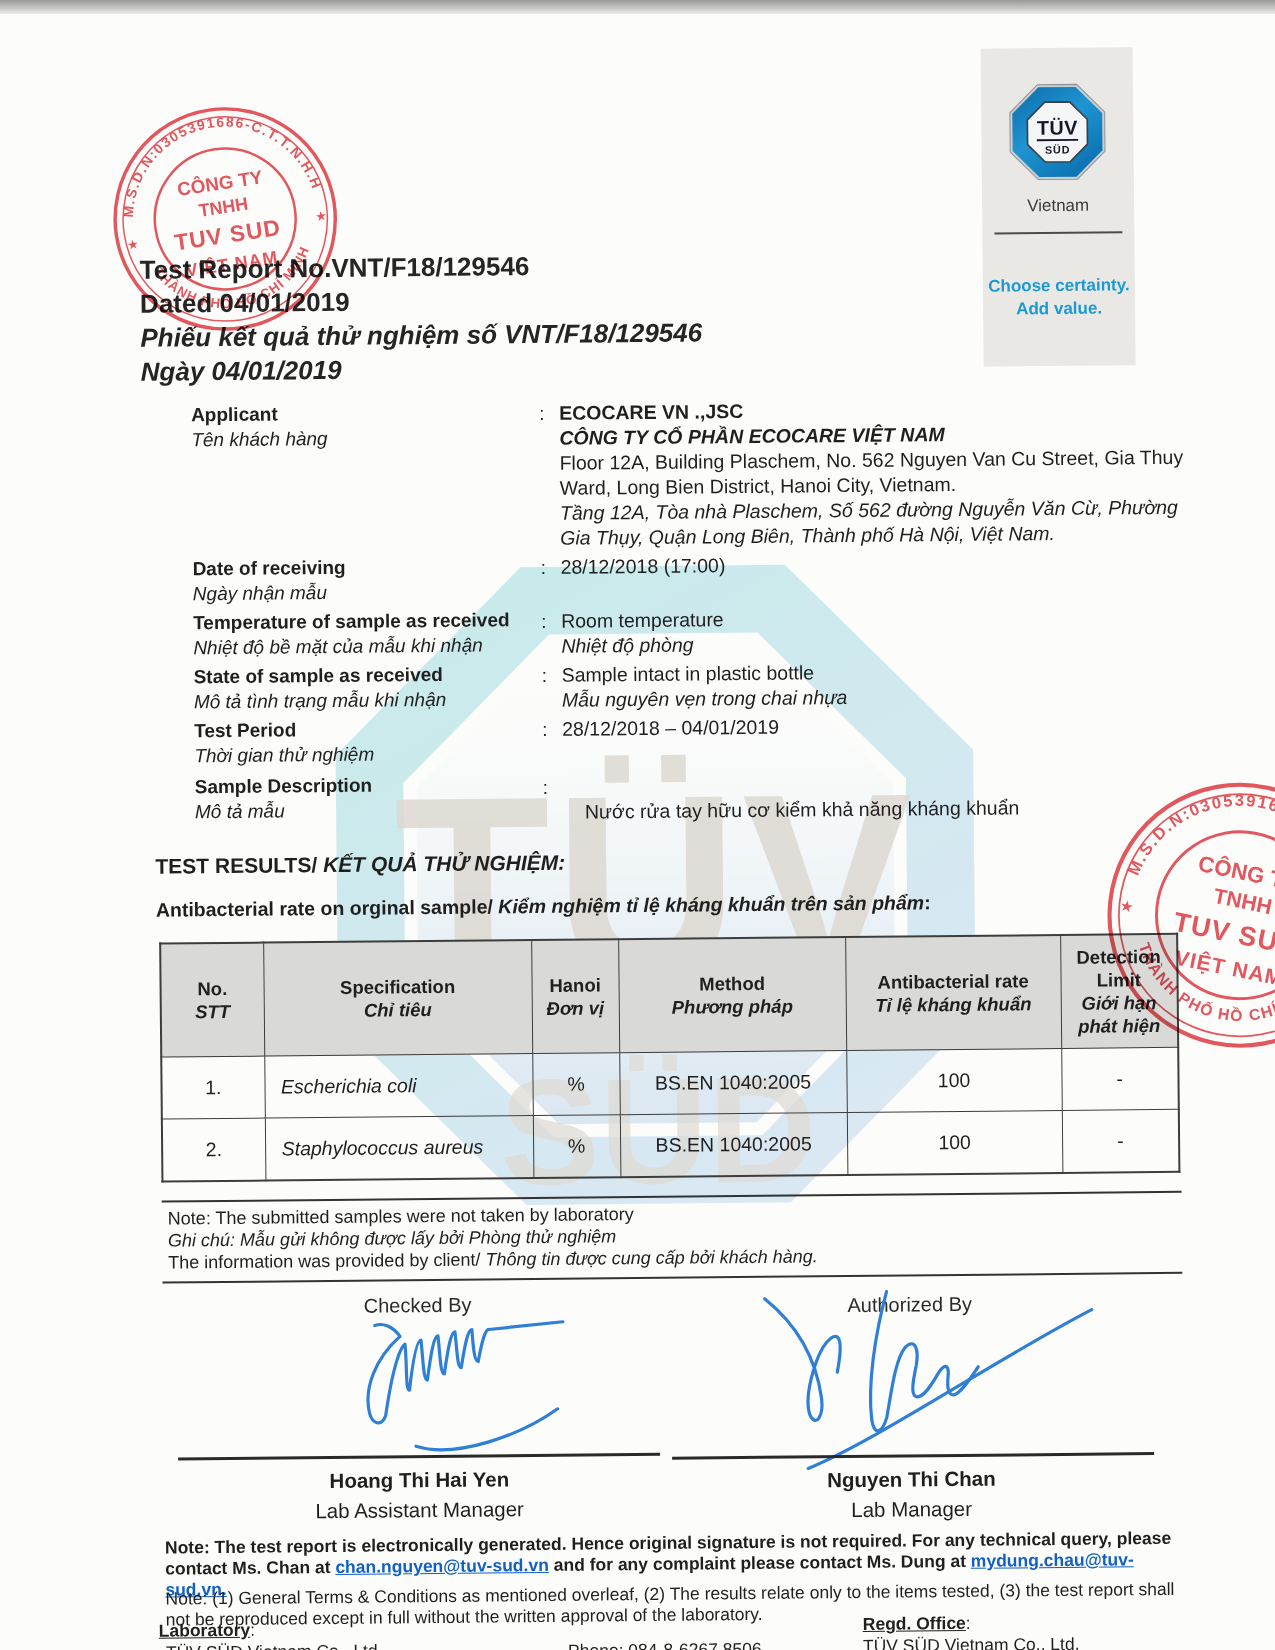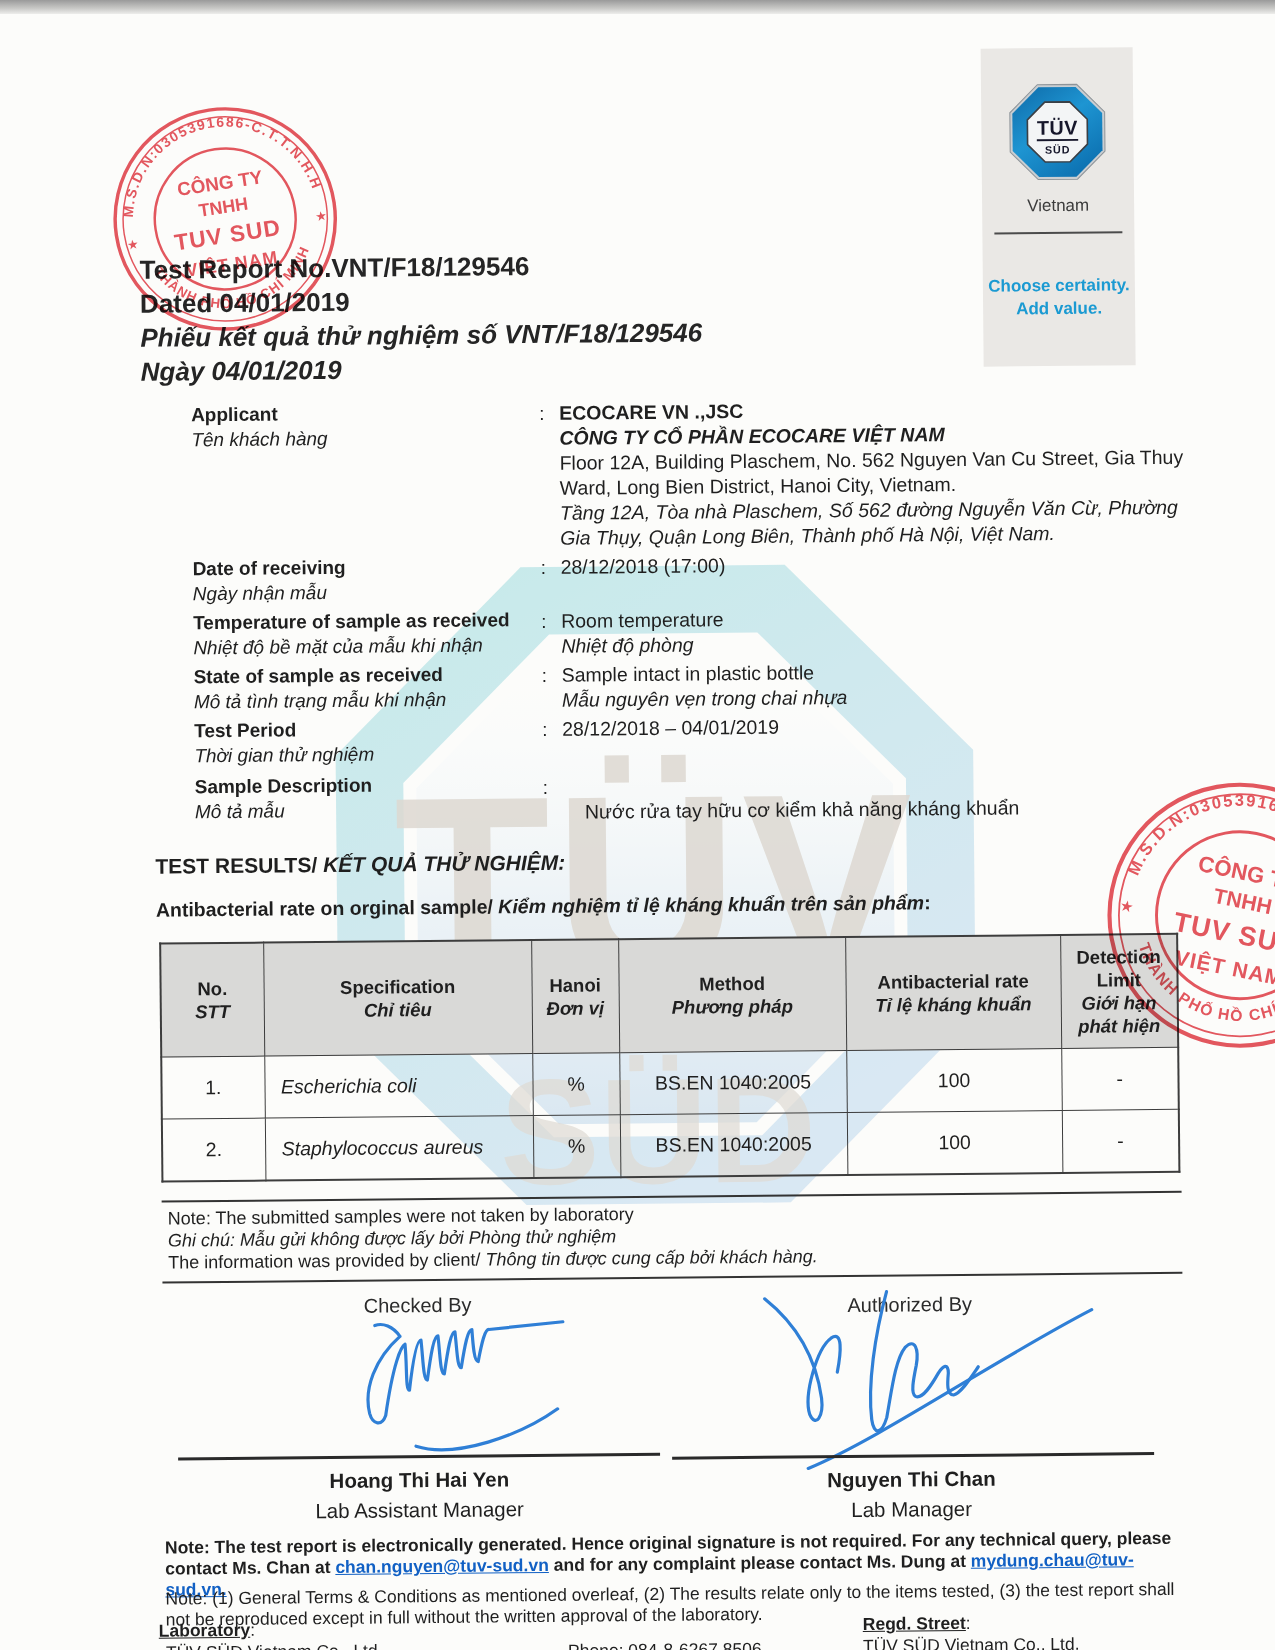--- a/index.html
+++ b/index.html
@@ -314,21 +314,21 @@
     <div id="sigrole-r" class="sigrole">Lab Manager</div>
 
     <div id="footnote1" class="abs">
       <span>Note: The test report is electronically generated. Hence original signature is not required. For any technical query, please contact Ms. Chan at </span><a class="maillink" href="#">chan.nguyen@tuv-sud.vn</a><span> and for any complaint please contact Ms. Dung at </span><a class="maillink" href="#">mydung.chau@tuv-sud.vn.</a>
     </div>
     <div id="footnote2" class="abs">Note: (1) General Terms &amp; Conditions as mentioned overleaf, (2) The results relate only to the items tested, (3) the test report shall not be reproduced except in full without the written approval of the laboratory.</div>
 
     <div id="botlab" class="abs"><span class="botlabel">Laboratory</span><span class="botval">:</span></div>
     <div id="botlabname" class="abs botval">TÜV SÜD Vietnam Co., Ltd.</div>
     <div id="botphone" class="abs botval">Phone: 084-8-6267 8506</div>
-    <div id="botoffice" class="abs"><span class="botlabel">Regd. Street</span><span class="botval">:</span></div>
+    <div id="botoffice" class="abs"><span class="botlabel">Regd. Office</span><span class="botval">:</span></div>
     <div id="botofficename" class="abs botval">TÜV SÜD Vietnam Co., Ltd.</div>
 
     <svg id="stamp1" class="abs stamp" viewBox="-120 -120 240 240">
       <defs>
         <path id="s1top" d="M -88 30 A 93 93 0 1 1 88 30"></path>
         <path id="s1bot" d="M -82 37 A 90 90 0 0 0 82 37"></path>
       </defs>
       <g fill="none" stroke="currentColor">
         <circle r="111" stroke-width="3.5"></circle>
         <circle r="103" stroke-width="1.5"></circle>

